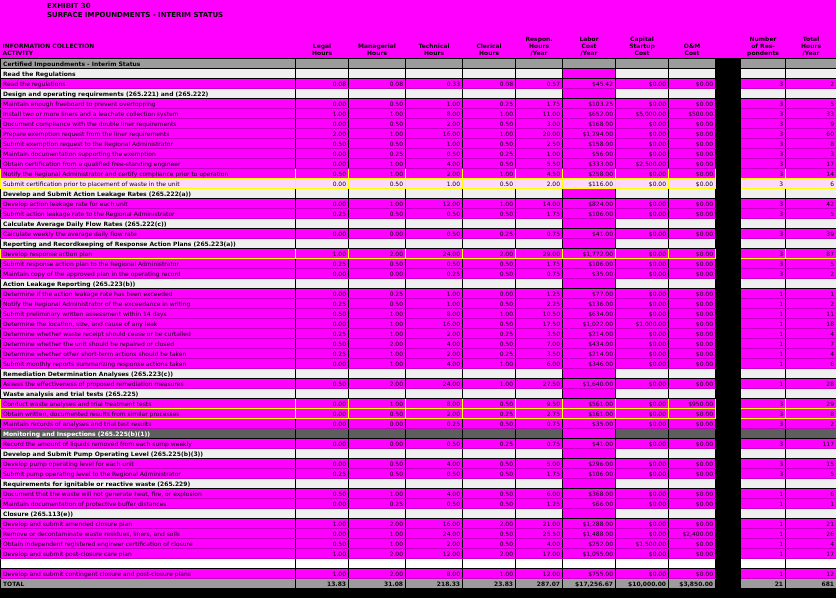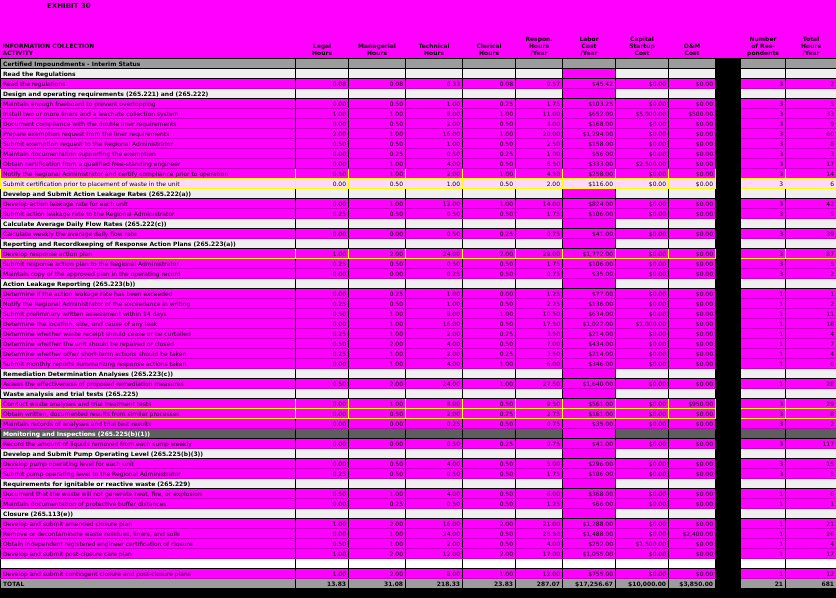--- a/index.html
+++ b/index.html
@@ -23,20 +23,21 @@
   tr.hl td{border-color:#FFFF00;}
   tr.light td{background:#FFD9FF;}
   td.bk{background:#000 !important;border-color:#000 !important;}
   .bottom-bar{position:absolute;left:0;bottom:0;width:836px;height:9px;background:#000;z-index:3;}
 </style>
 </head>
 <body>
 
 <div class="titles">
   <div>EXHIBIT 30</div>
+  <div>SURFACE IMPOUNDMENTS - INTERIM STATUS</div>
 </div>
 
 <table>
   <colgroup id="cols">
       <col style="width: 295px;">
       <col style="width: 53px;">
       <col style="width: 57px;">
       <col style="width: 57px;">
       <col style="width: 53px;">
       <col style="width: 47px;">

